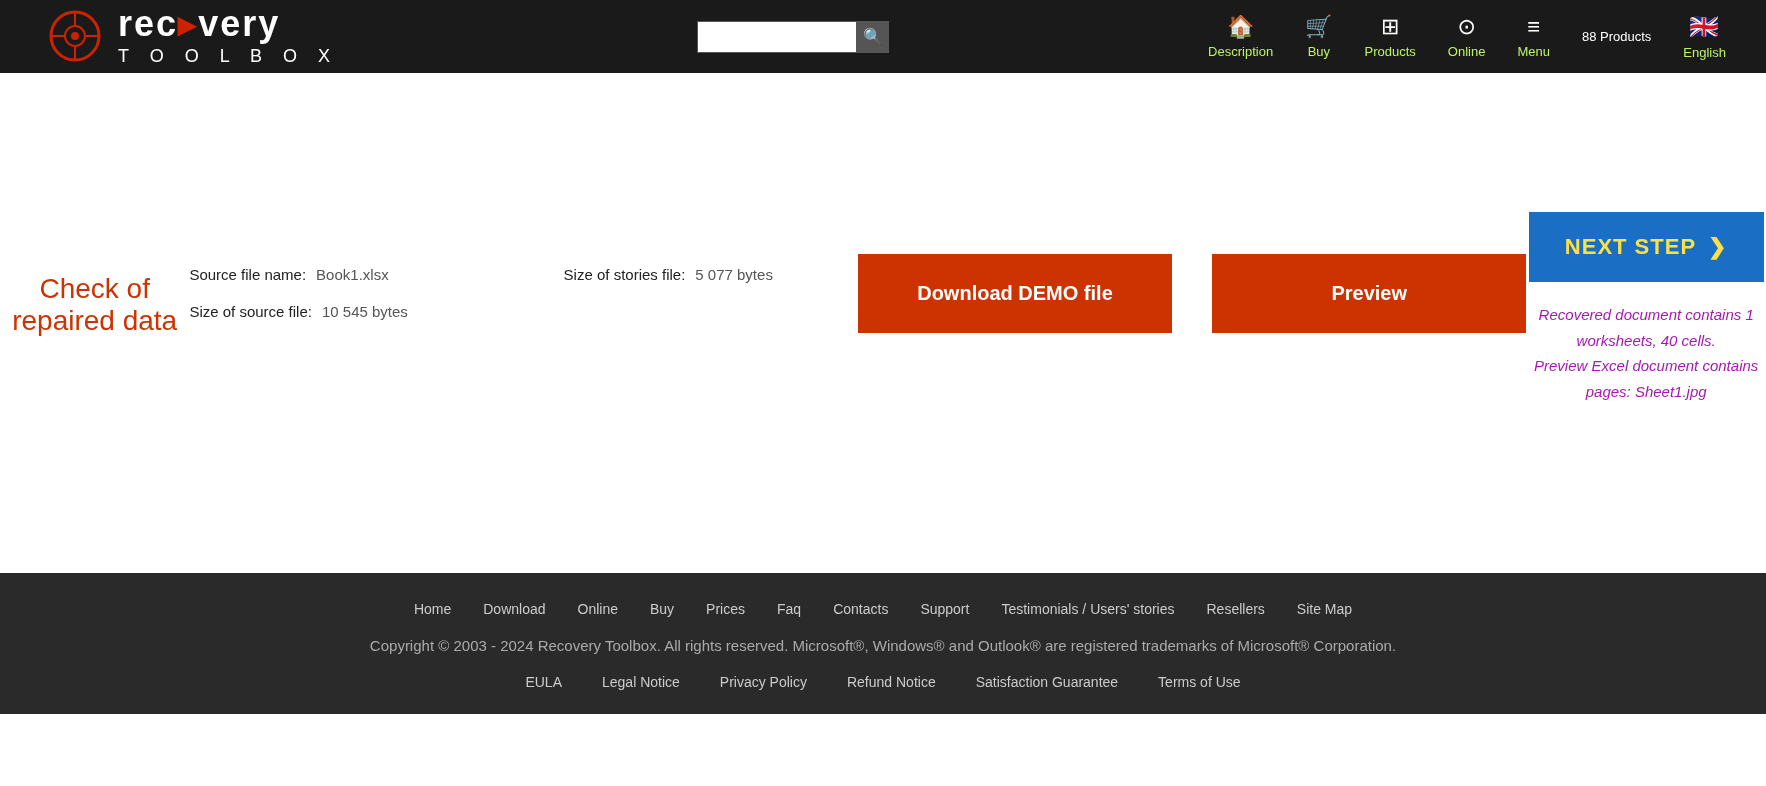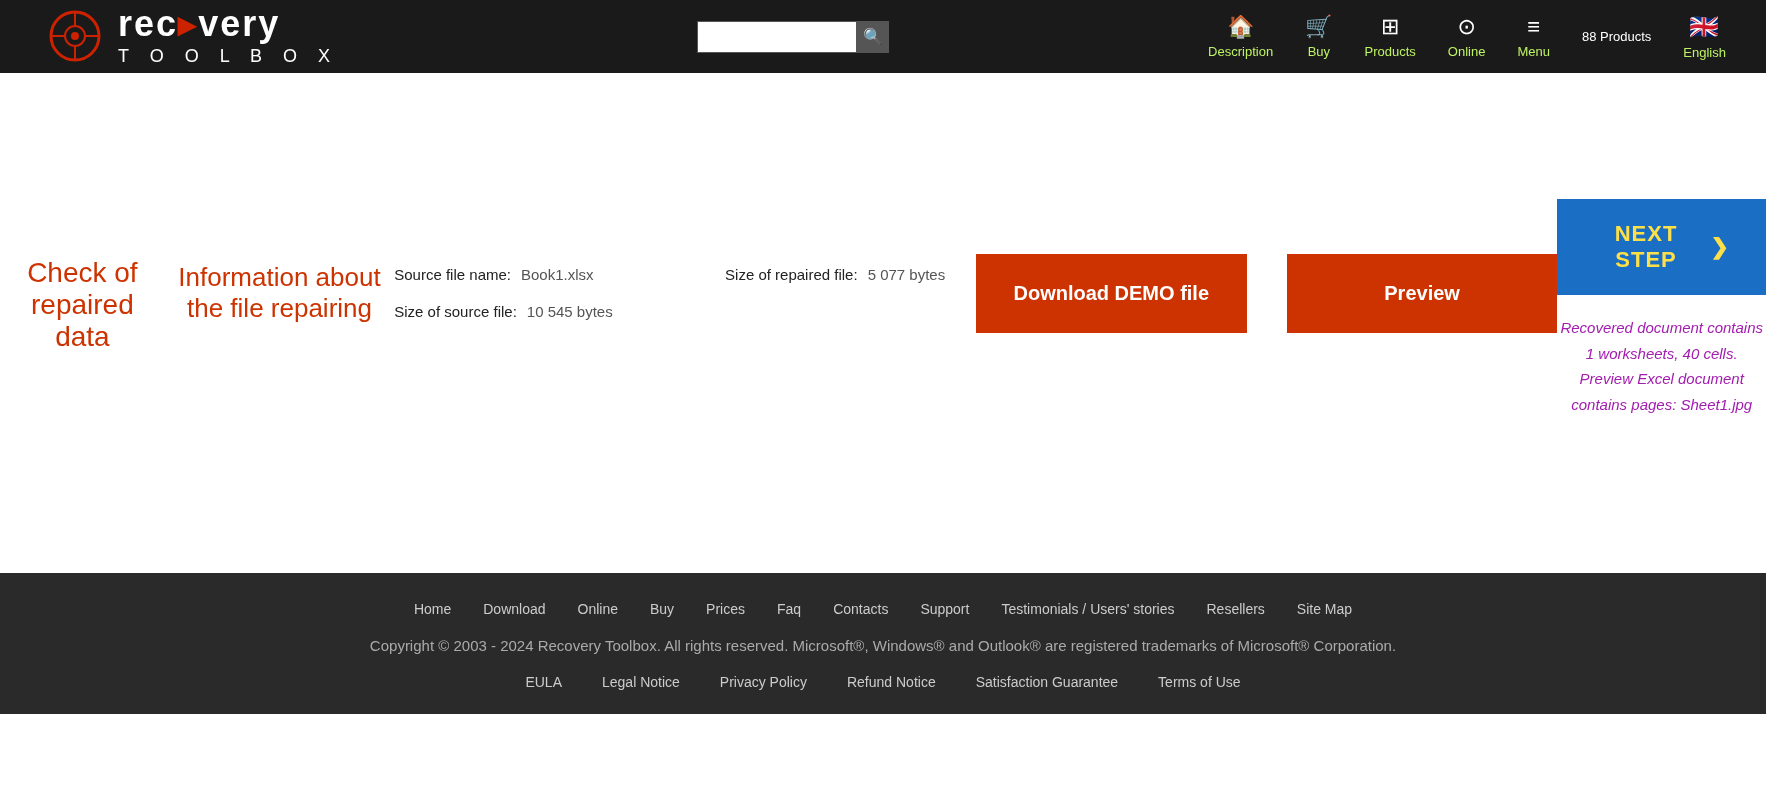--- a/index.html
+++ b/index.html
@@ -283,29 +283,28 @@
     </div>
     <a class="nav-item">
       <span class="flag-icon">🇬🇧</span>
       <span class="nav-label">English</span>
     </a>
   </div>
 </header>
 
 <main class="main-content">
   <h1 class="page-title">Check of repaired data</h1>
-  <h2 class="page-subtitle">Information about the file repairing</h2>
 
   <div class="info-grid">
     <div class="info-row">
       <span class="info-label">Source file name:</span>
       <span class="info-value">Book1.xlsx</span>
     </div>
     <div class="info-row">
-      <span class="info-label">Size of repaired file:</span>
+      <span class="info-label">Size of stories file:</span>
       <span class="info-value">5 077 bytes</span>
     </div>
     <div class="info-row">
       <span class="info-label">Size of source file:</span>
       <span class="info-value">10 545 bytes</span>
     </div>
   </div>
 
   <div class="buttons-row">
     <button class="btn-orange">Download DEMO file</button>

